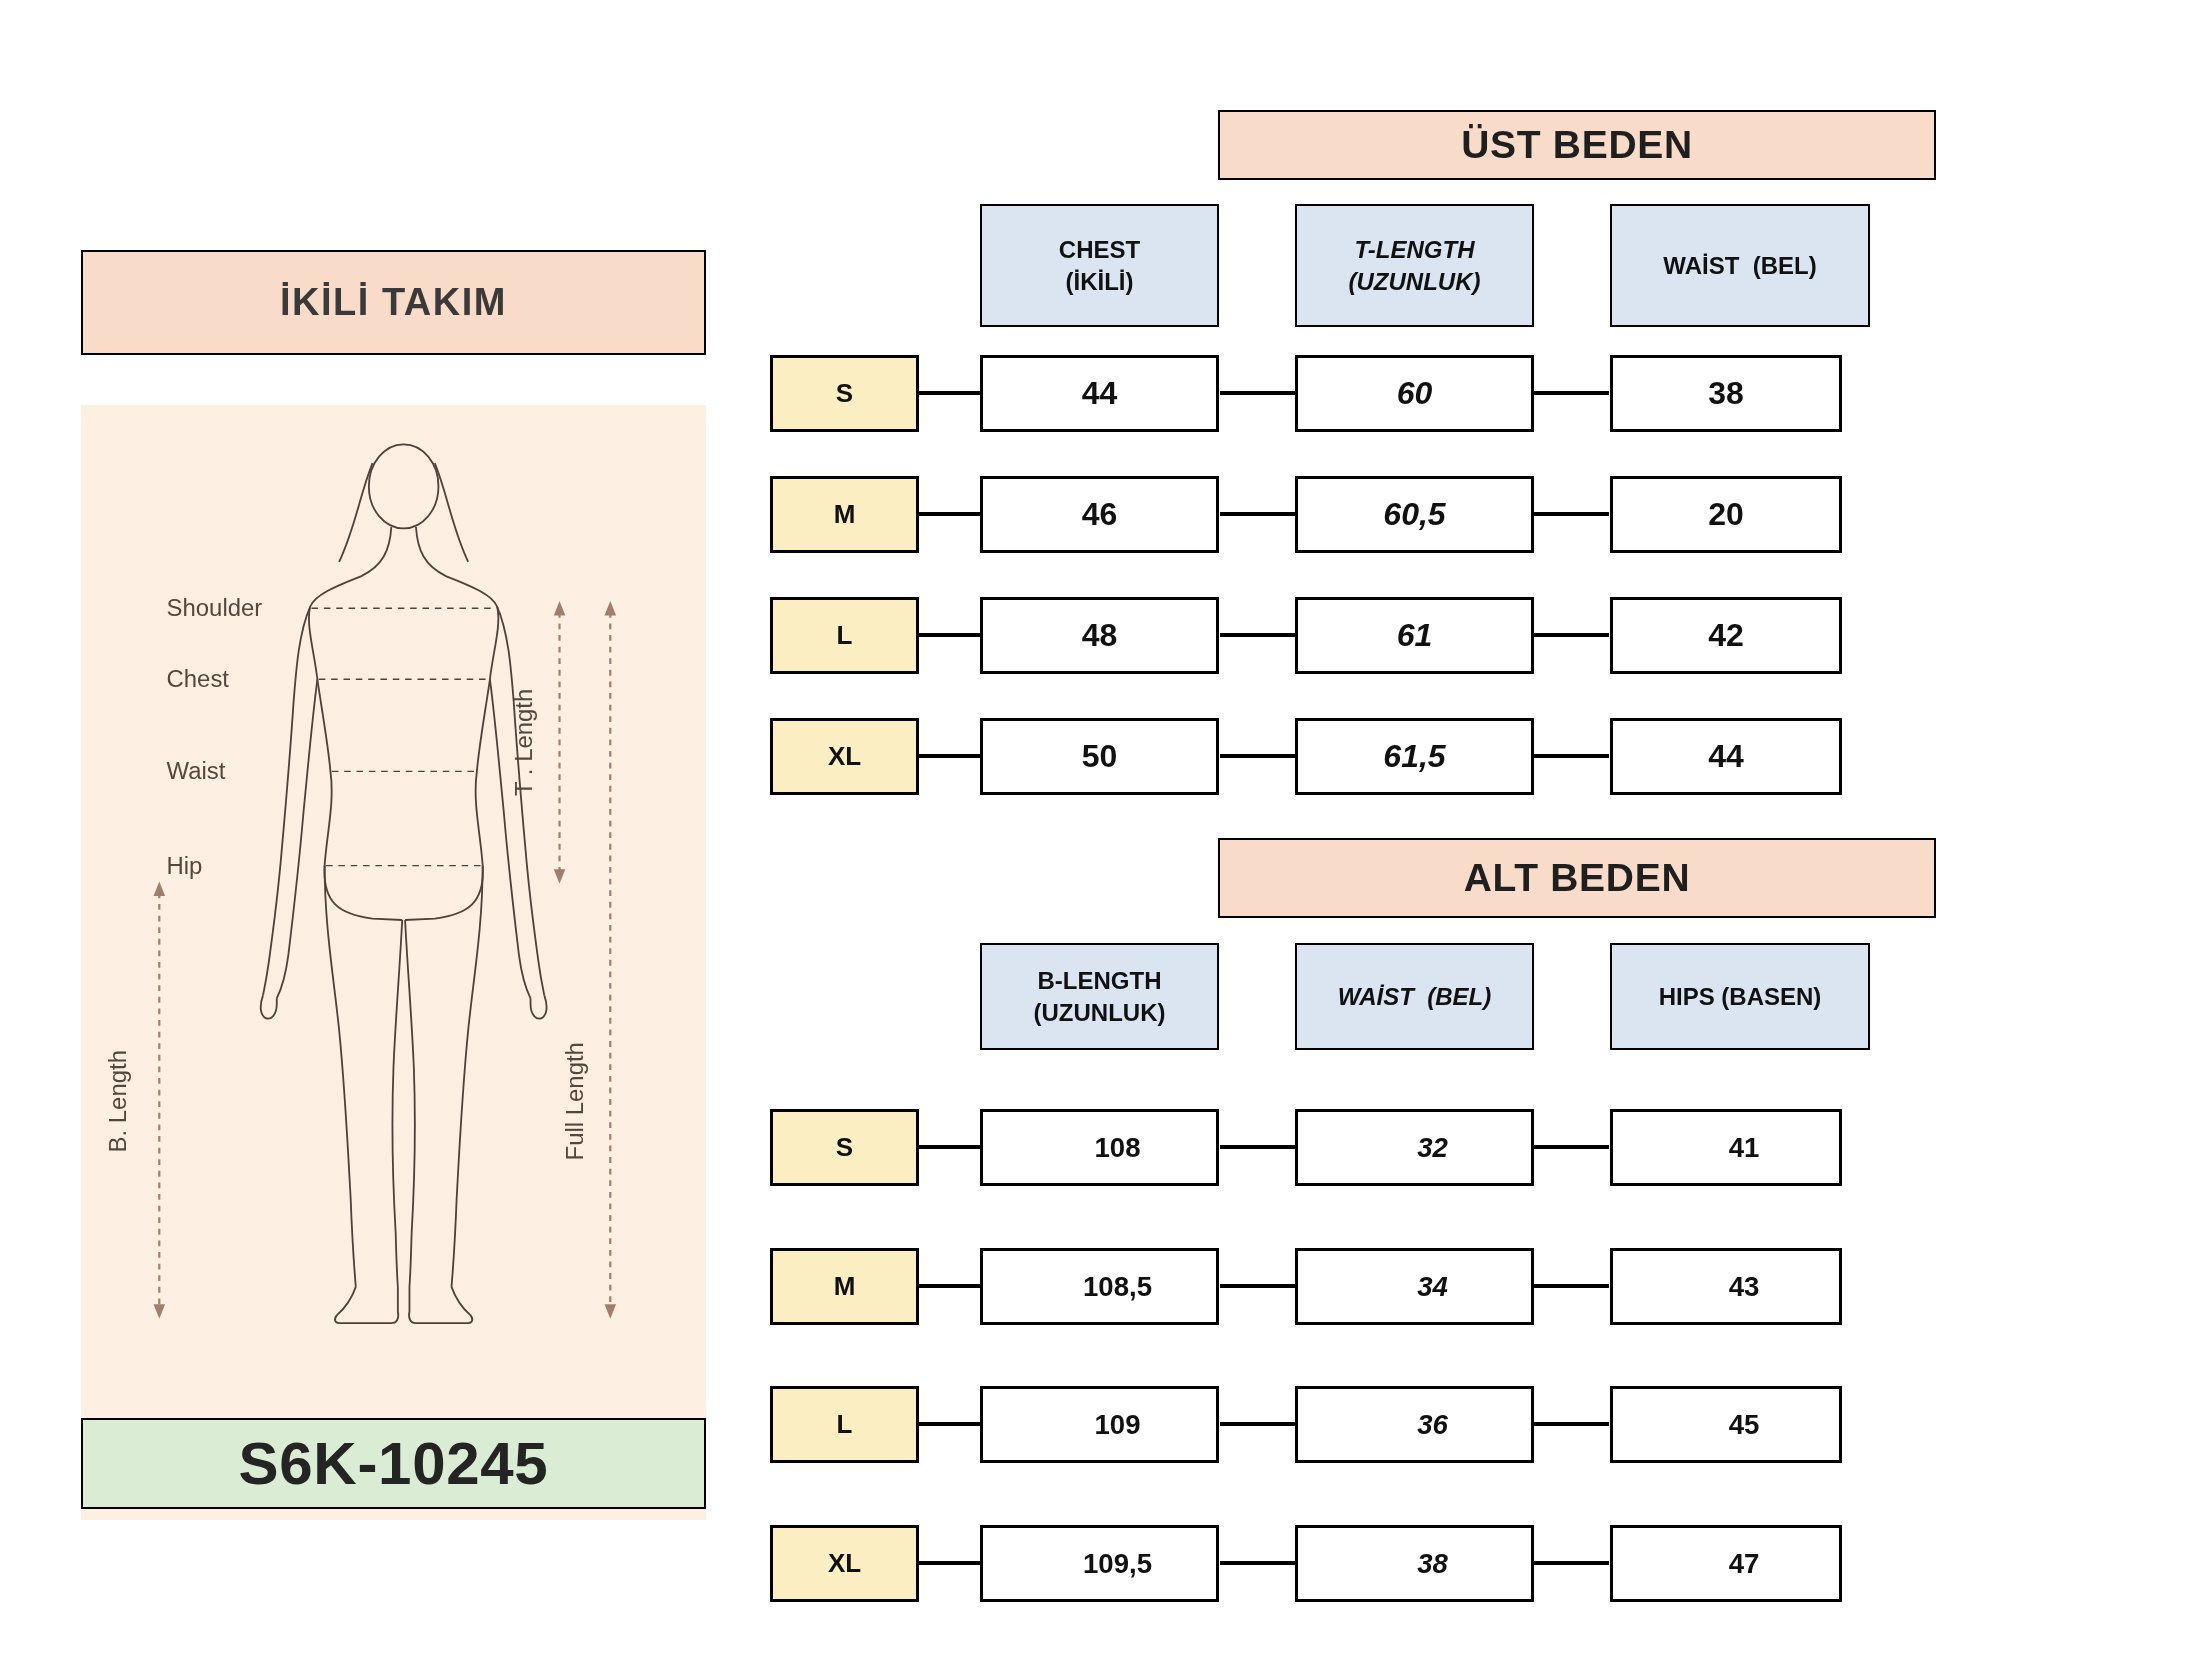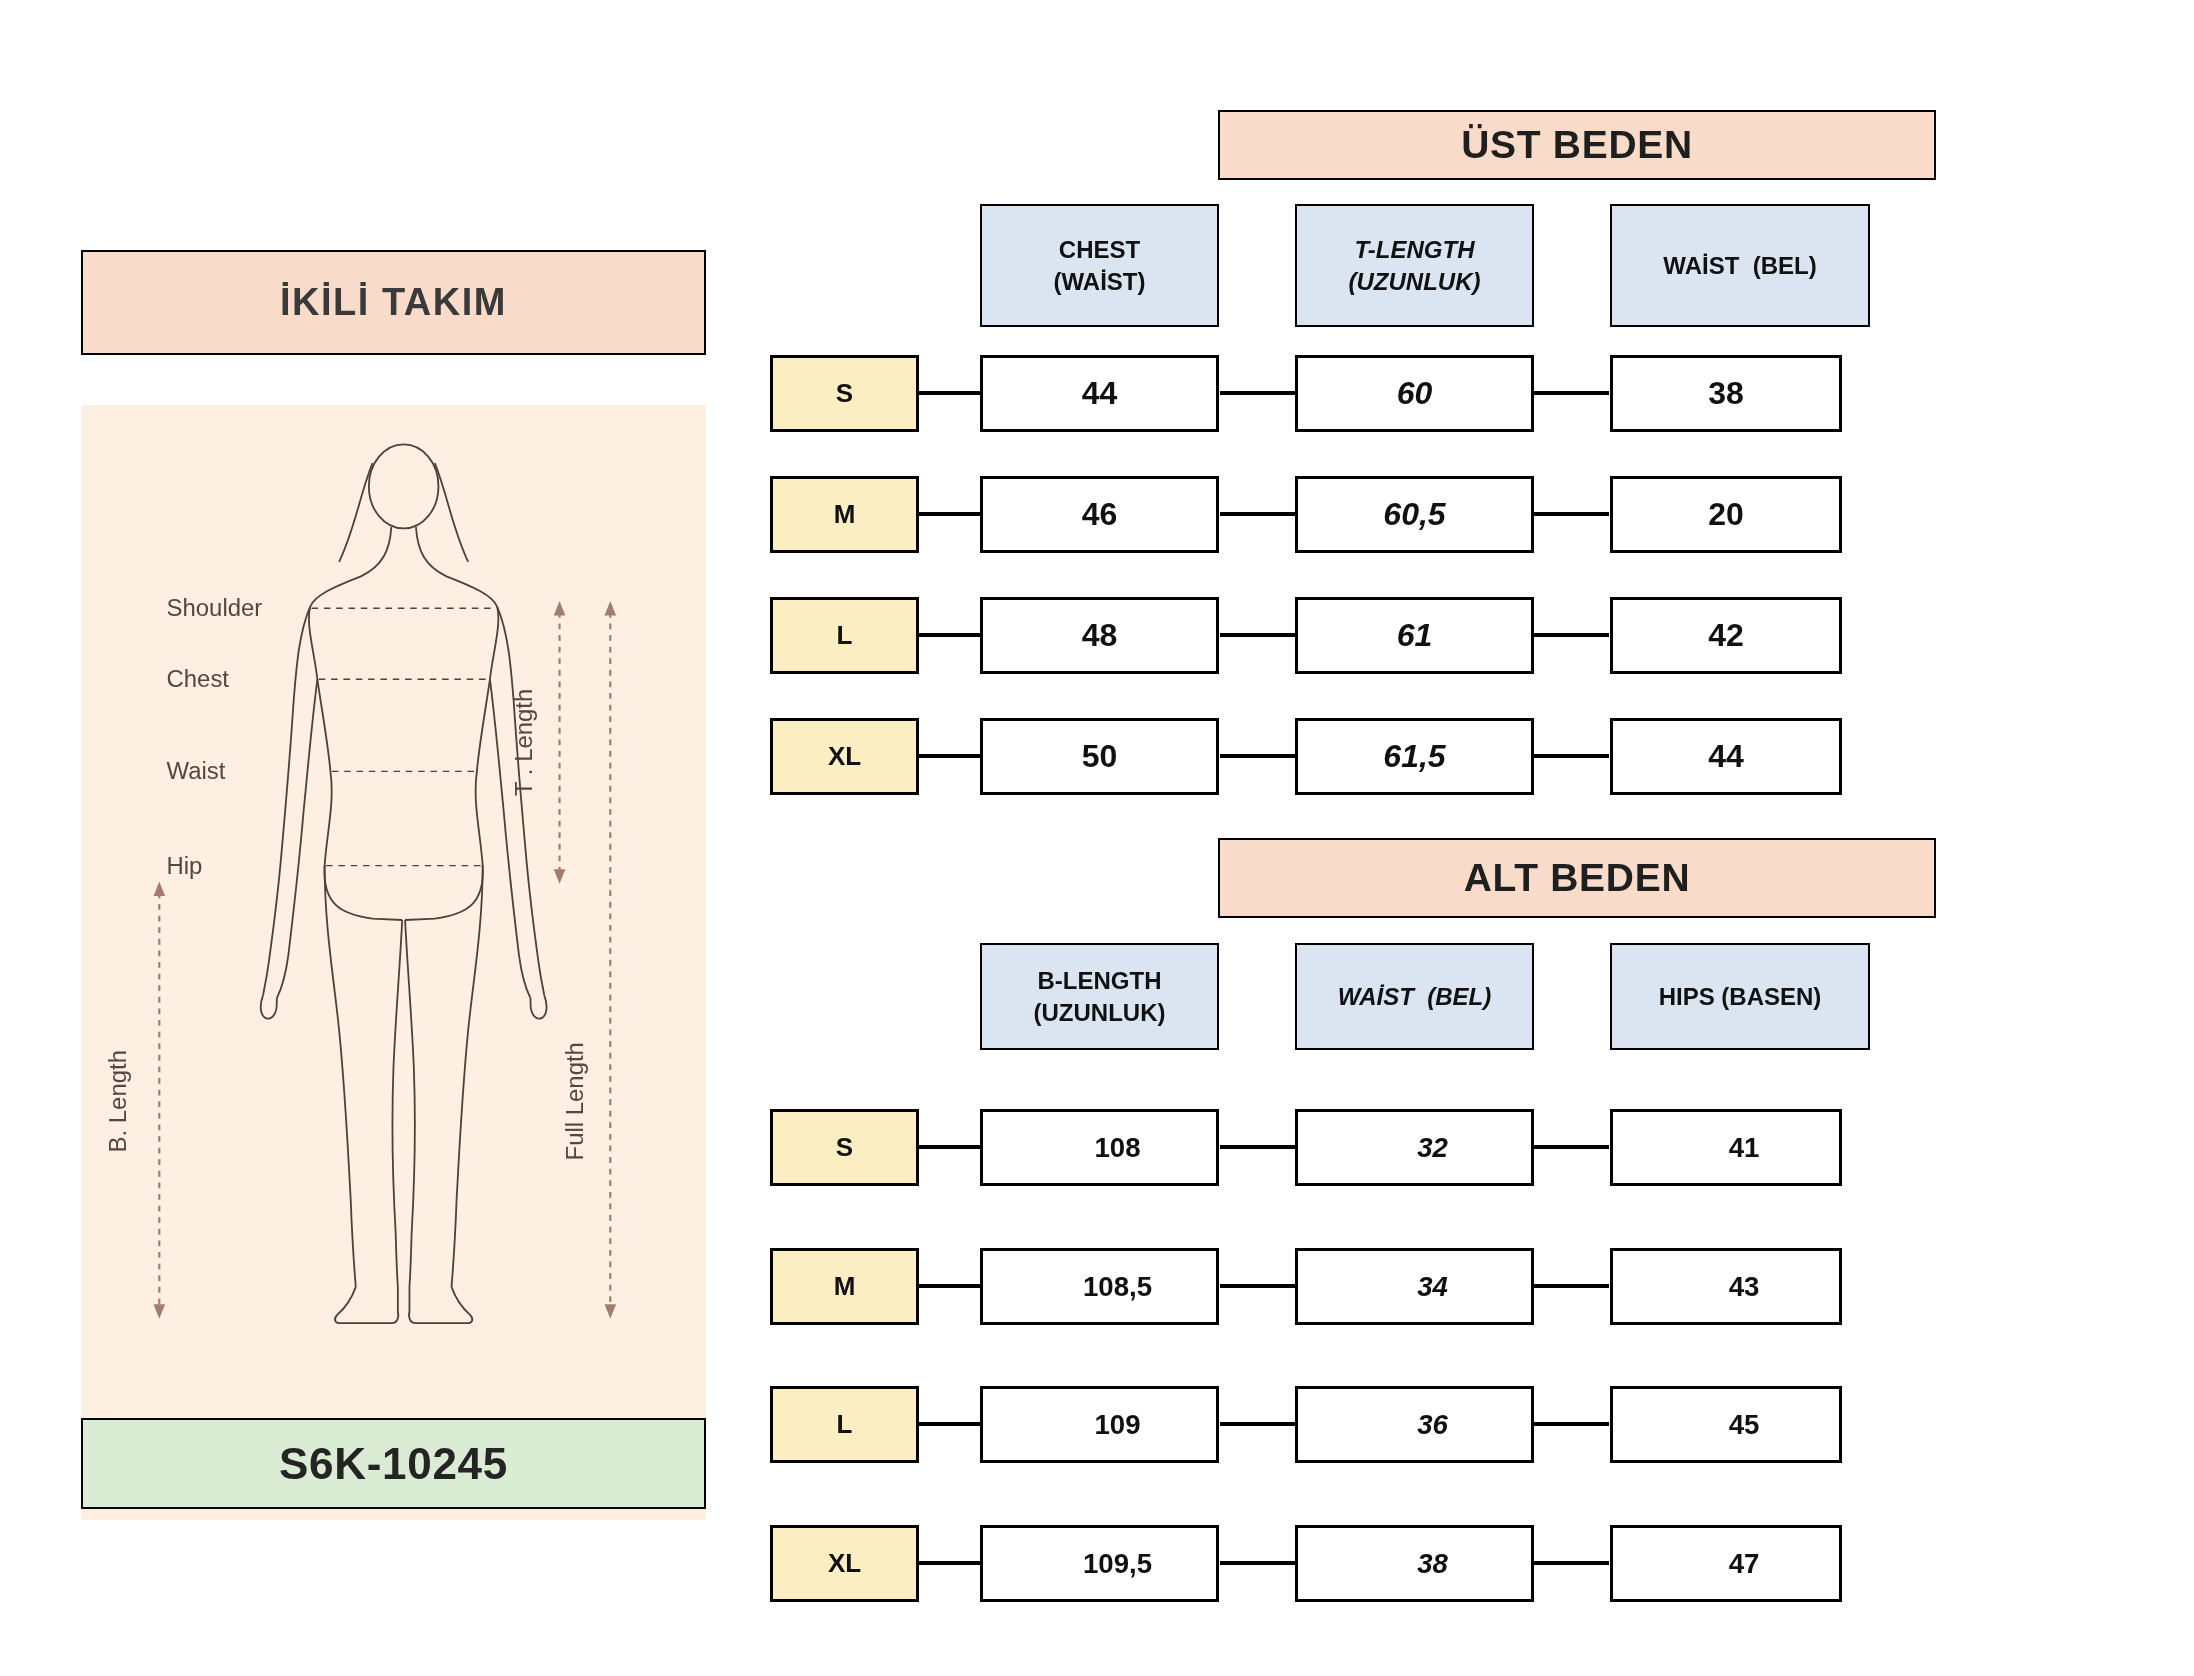--- a/index.html
+++ b/index.html
@@ -41,21 +41,21 @@
     font-size:38px;font-weight:700;letter-spacing:1.5px;color:#3a3a3a;
   }
   .figure-panel{
     left:81px;top:405px;width:625px;height:1115px;
     background:var(--panel);
   }
   .code-box{
     left:81px;top:1418px;width:625px;height:91px;
     background:var(--green);
     border:2.9px solid #000;
-    font-size:44px;font-weight:700;color:#242424;letter-spacing:0.7px;
+    font-size:60px;font-weight:700;color:#242424;letter-spacing:0.7px;
   }
   
   .section-header{
     left:1218px;width:718px;
     background:var(--peach);
     border:2.9px solid #000;
     font-size:39px;font-weight:700;color:#1f1f1f;letter-spacing:0.7px;
   }
   .upper-section{top:110px;height:70px;}
   .lower-section{top:838px;height:80px;}
@@ -166,21 +166,21 @@
   <div class="abs box code-box">
     <span>S6K-10245</span>
   </div>
 
   <div class="abs box section-header upper-section">
     <span>ÜST BEDEN</span>
   </div>
 
   <div class="abs box bluehead c1 upperhead">
     <span>CHEST</span>
-    <span>(WAİST)</span>
+    <span>(İKİLİ)</span>
   </div>
   <div class="abs box bluehead c2 upperhead">
     <span>T-LENGTH</span>
     <span>(UZUNLUK)</span>
   </div>
   <div class="abs box bluehead c3 upperhead">
     <span>WAİST&nbsp;&nbsp;(BEL)</span>
     <span></span>
   </div>
 

